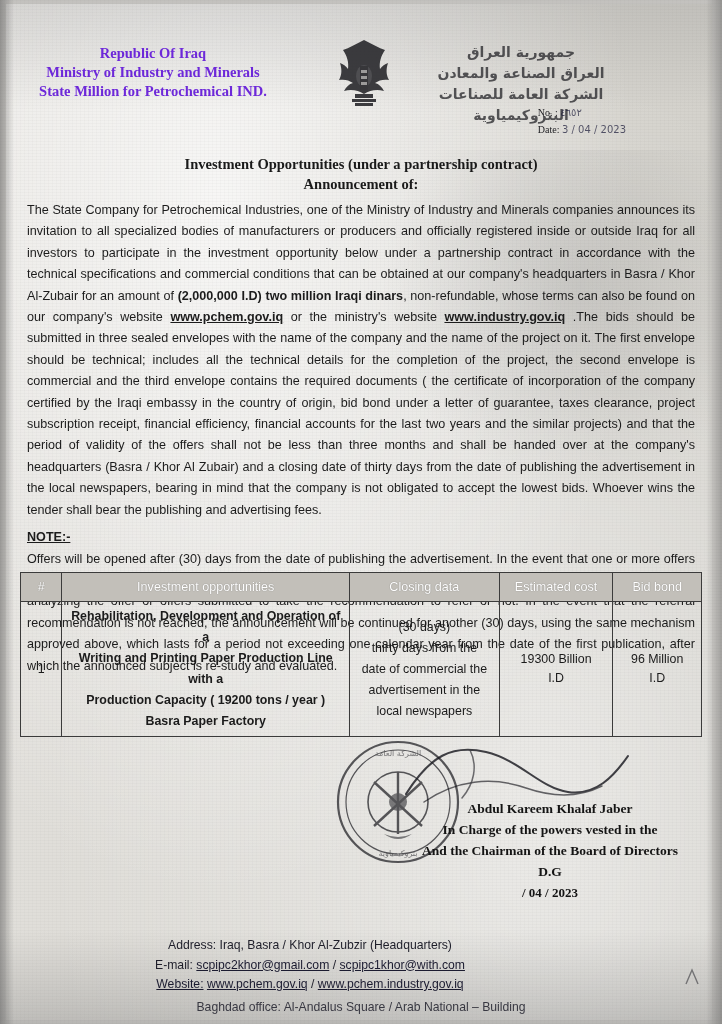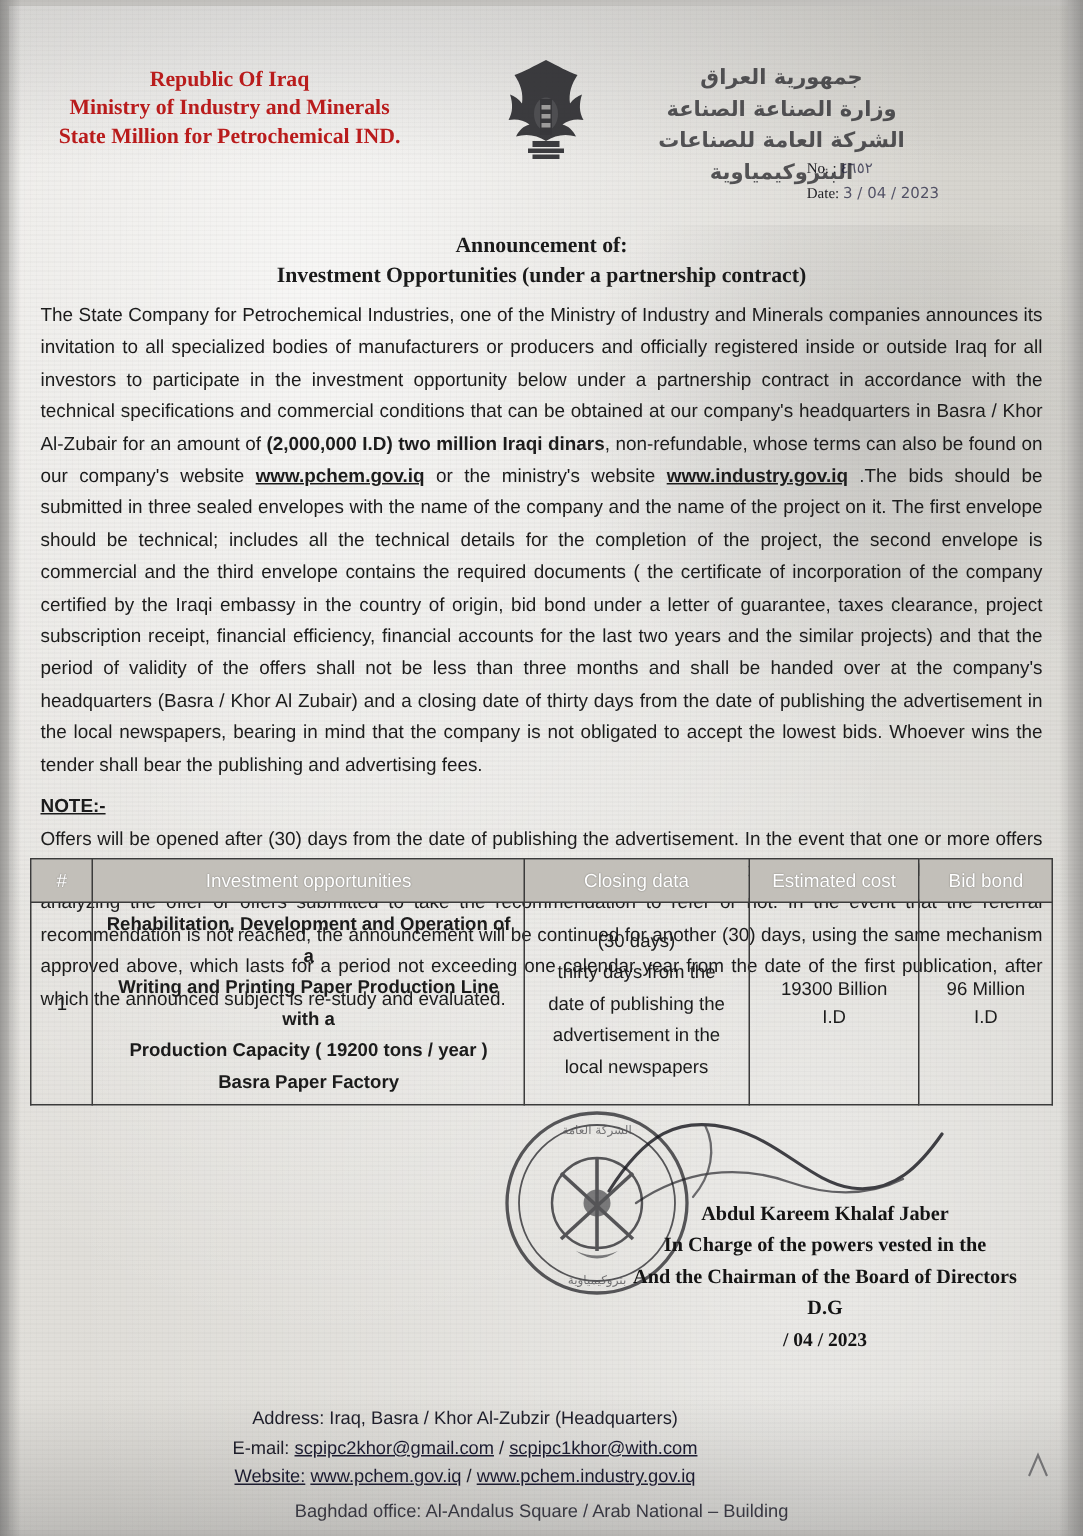--- a/index.html
+++ b/index.html
@@ -73,21 +73,21 @@
     left: 0; top: 34px; width: 722px; height: 90px;
   }
   .hdr-en {
     position: absolute;
     left: 8px; top: 10px; width: 290px;
     text-align: center;
     font-family: "Liberation Serif", serif;
     font-weight: bold;
     font-size: 14.5px;
     line-height: 19px;
-    color: #b91c1c;
+    color: #6d28d9;
   }
   .hdr-ar {
     position: absolute;
     right: 86px; top: 8px; width: 230px;
     text-align: center;
     direction: rtl;
     font-family: "DejaVu Sans", sans-serif;
     font-weight: bold;
     font-size: 14px;
     line-height: 21px;
@@ -271,39 +271,39 @@
         <g fill="#f0eeea" opacity="0.55">
           <rect x="36" y="34" width="6" height="3"></rect>
           <rect x="36" y="40" width="6" height="3"></rect>
           <rect x="36" y="46" width="6" height="3"></rect>
         </g>
       </svg>
     </div>
 
     <div class="hdr-ar">
       <div>جمهورية العراق</div>
-      <div>وزارة الصناعة الصناعة</div>
+      <div>العراق الصناعة والمعادن</div>
       <div>الشركة العامة للصناعات البتروكيمياوية</div>
     </div>
   </div>
 
   <div class="docnum">
     <div>
       <span>No. :</span>
       <span class="val">٤٦٥٢</span>
     </div>
     <div>
       <span>Date:</span>
       <span class="val">3 / 04 / 2023</span>
     </div>
   </div>
 
   <div class="title-block">
+    <div>Investment Opportunities (under a partnership contract)</div>
     <div>Announcement of:</div>
-    <div>Investment Opportunities (under a partnership contract)</div>
   </div>
 
   <div class="body-text">
     <p><span>The State Company for Petrochemical Industries, one of the Ministry of Industry and Minerals companies announces its invitation to all specialized bodies of manufacturers or producers and officially registered inside or outside Iraq for all investors to participate in the investment opportunity below under a partnership contract in accordance with the technical specifications and commercial conditions that can be obtained at our company's headquarters in Basra / Khor Al-Zubair for an amount of </span><span class="b">(2,000,000 I.D) two million Iraqi dinars</span><span>, non-refundable, whose terms can also be found on our company's website </span><span class="b u">www.pchem.gov.iq</span><span> or the ministry's website </span><span class="b u">www.industry.gov.iq</span><span> .The bids should be submitted in three sealed envelopes with the name of the company and the name of the project on it. The first envelope should be technical; includes all the technical details for the completion of the project, the second envelope is commercial and the third envelope contains the required documents ( the certificate of incorporation of the company certified by the Iraqi embassy in the country of origin, bid bond under a letter of guarantee, taxes clearance, project subscription receipt, financial efficiency, financial accounts for the last two years and the similar projects) and that the period of validity of the offers shall not be less than three months and shall be handed over at the company's headquarters (Basra / Khor Al Zubair) and a closing date of thirty days from the date of publishing the advertisement in the local newspapers, bearing in mind that the company is not obligated to accept the lowest bids. Whoever wins the tender shall bear the publishing and advertising fees.</span></p>
     <span class="note-label">NOTE:-</span>
     <p>Offers will be opened after (30) days from the date of publishing the advertisement. In the event that one or more offers are received during the aforementioned period, the advertisement will be stopped for the purpose of studying and analyzing the offer or offers submitted to take the recommendation to refer or not. In the event that the referral recommendation is not reached, the announcement will be continued for another (30) days, using the same mechanism approved above, which lasts for a period not exceeding one calendar year from the date of the first publication, after which the announced subject is re-study and evaluated.</p>
   </div>
 
   <table class="tbl">
     <thead>
@@ -320,21 +320,21 @@
         <td class="col-idx">1</td>
         <td class="cell-opp">
           <div>Rehabilitation, Development and Operation of a</div>
           <div>Writing and Printing Paper Production Line with a</div>
           <div>Production Capacity ( 19200 tons / year )</div>
           <div>Basra Paper Factory</div>
         </td>
         <td class="cell-close">
           <div>(30 days)</div>
           <div>thirty days from the</div>
-          <div>date of publishing the</div>
+          <div>date of commercial the</div>
           <div>advertisement in the</div>
           <div>local newspapers</div>
         </td>
         <td class="cell-cost">
           <div>19300 Billion</div>
           <div>I.D</div>
         </td>
         <td class="cell-bond">
           <div>96 Million</div>
           <div>I.D</div>

